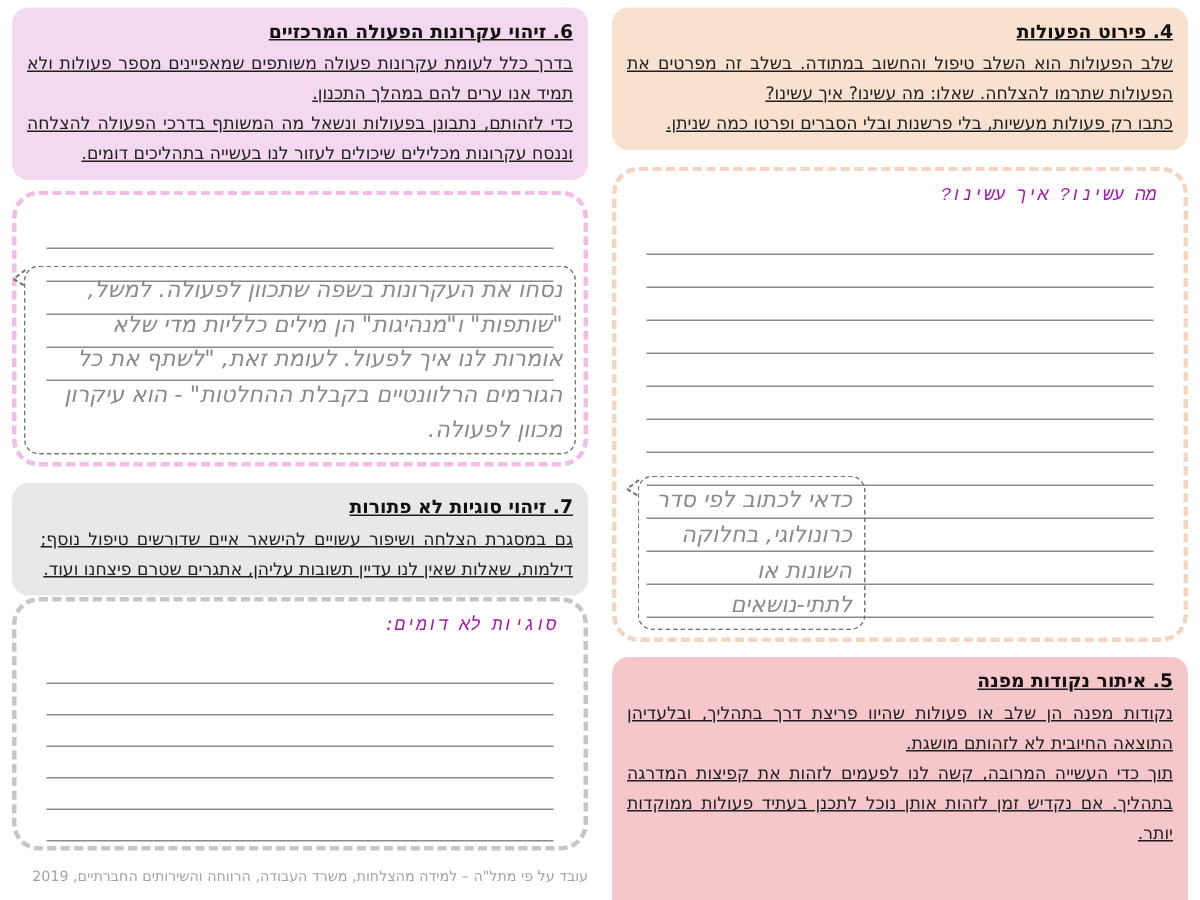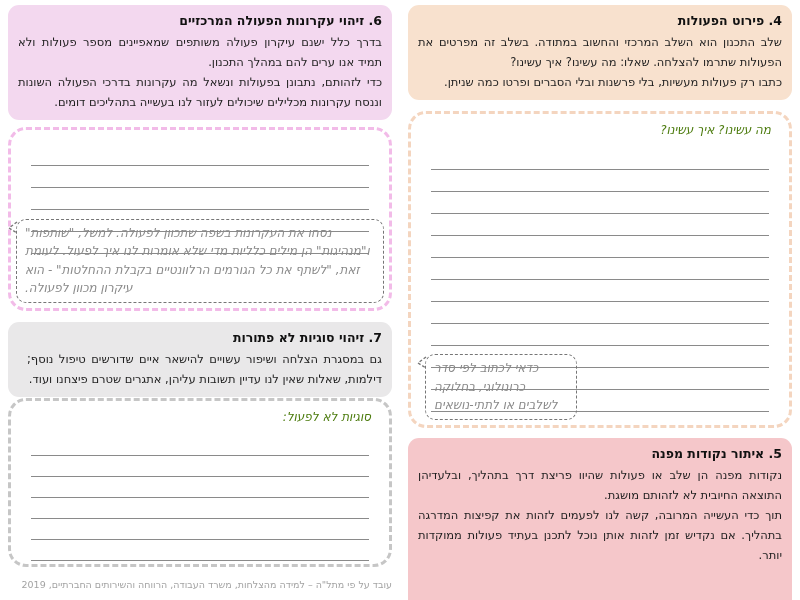--- a/index.html
+++ b/index.html
@@ -5,65 +5,65 @@
   html,body{margin:0;padding:0;}
   body{
     width:800px;height:600px;position:relative;overflow:hidden;
     background:#ffffff;
     font-family:"DejaVu Sans","Liberation Sans",sans-serif;
     direction:rtl;
   }
   .box{
     position:absolute;box-sizing:border-box;width:384px;
     border-radius:11px;padding:7px 10px 8px;
-    color:#1f1f1f;font-size:11.5px;line-height:20px;text-align:justify;
+    color:#1f1f1f;font-size:11.5px;line-height:20px;text-align:justify;text-decoration:underline;
   }
   .box h3{margin:0 0 2px;font-size:12.5px;line-height:18px;font-weight:bold;color:#111;}
   .box p{margin:0;}
   .dashed{
     position:absolute;box-sizing:border-box;width:384px;
     border:3px dashed #ccc;border-radius:18px;
     padding:5px 14px 6px;
   }
   #sec4{top:5px;right:8px;min-height:88px;background:#f8e1ce;margin-left:28px;}
   #dash-r{top:111px;right:8px;height:317px;border-color:#f4d5bf;}
   #sec5{top:438px;right:8px;height:186px;background:#f5c7ca;margin-left:46px;}
   #sec6{top:5px;left:8px;min-height:110px;background:#f3d8ef;}
   #dash-6{top:127px;left:8px;height:184px;border-color:#f2bbe8;}
   #sec7{top:322px;left:8px;min-height:66px;background:#e9e8e9;padding-left:19px;}
   #dash-7{top:398px;left:8px;height:169px;border-color:#c6c6c6;}
   .hw{
-    font-style:italic;color:#4d7c0f;font-size:12px;line-height:18px;
-    text-align:right;margin:2px 4px 0;
+    font-style:italic;color:#a21caf;font-size:12px;line-height:18px;
+    text-align:right;margin:2px 4px 0;font-family:Liberation Mono, monospace;
   }
   .lines{margin:9px 6px 0;}
   .wline{height:21px;border-bottom:1.4px solid #8a8a8a;}
   #dash-7 .wline{height:20px;}
   .bubble{
     position:absolute;box-sizing:border-box;
     border:1.5px dashed #767676;border-radius:10px;
     padding:4px 8px;background:transparent;
-    color:#8a8a8a;font-size:12px;font-style:italic;line-height:1.55;
-    text-align:left;
+    color:#8a8a8a;font-size:15px;font-style:italic;line-height:1.55;
+    text-align:right;
   }
   .bubble .tail{position:absolute;left:-9px;top:1px;width:10px;height:13px;}
   .bubble-r{left:14px;bottom:5px;width:152px;}
   .bubble-5{left:18px;bottom:7px;width:196px;}
   .bubble-6{left:5px;right:5px;bottom:5px;}
   #footer{
     position:absolute;top:579px;left:8px;width:384px;
     color:#a3a3a3;font-size:9.5px;text-align:right;
   }
 </style>
 </head>
 <body>
 
 <section class="box" id="sec4">
   <h3>4. פירוט הפעולות</h3>
-  <p>שלב התכנון הוא השלב המרכזי והחשוב במתודה. בשלב זה מפרטים את הפעולות שתרמו להצלחה. שאלו: מה עשינו? איך עשינו?</p>
+  <p>שלב הפעולות הוא השלב טיפול והחשוב במתודה. בשלב זה מפרטים את הפעולות שתרמו להצלחה. שאלו: מה עשינו? איך עשינו?</p>
   <p>כתבו רק פעולות מעשיות, בלי פרשנות ובלי הסברים ופרטו כמה שניתן.</p>
 </section>
 
 <div class="dashed" id="dash-r">
   <div class="hw">מה עשינו? איך עשינו?</div>
   <div class="lines">
       <div class="wline"></div>
       <div class="wline"></div>
       <div class="wline"></div>
       <div class="wline"></div>
@@ -73,34 +73,34 @@
       <div class="wline"></div>
       <div class="wline"></div>
       <div class="wline"></div>
       <div class="wline"></div>
       <div class="wline"></div>
     </div>
   <div class="bubble bubble-r">
     <svg class="tail" viewBox="0 0 10 13">
       <path d="M9 1 L1 7 L9 12" fill="none" stroke="#767676" stroke-width="1.4" stroke-dasharray="3 2"></path>
     </svg>
-    <span>כדאי לכתוב לפי סדר כרונולוגי, בחלוקה לשלבים או לתתי-נושאים</span>
+    <span>כדאי לכתוב לפי סדר כרונולוגי, בחלוקה השונות או לתתי-נושאים</span>
   </div>
 </div>
 
 <section class="box" id="sec5">
   <h3>5. איתור נקודות מפנה</h3>
   <p>נקודות מפנה הן שלב או פעולות שהיוו פריצת דרך בתהליך, ובלעדיהן התוצאה החיובית לא לזהותם מושגת.</p>
   <p>תוך כדי העשייה המרובה, קשה לנו לפעמים לזהות את קפיצות המדרגה בתהליך. אם נקדיש זמן לזהות אותן נוכל לתכנן בעתיד פעולות ממוקדות יותר.</p>
 </section>
 
 <section class="box" id="sec6">
   <h3>6. זיהוי עקרונות הפעולה המרכזיים</h3>
-  <p>בדרך כלל ישנם עיקרון פעולה משותפים שמאפיינים מספר פעולות ולא תמיד אנו ערים להם במהלך התכנון.</p>
-  <p>כדי לזהותם, נתבונן בפעולות ונשאל מה עקרונות בדרכי הפעולה השונות וננסח עקרונות מכלילים שיכולים לעזור לנו בעשייה בתהליכים דומים.</p>
+  <p>בדרך כלל לעומת עקרונות פעולה משותפים שמאפיינים מספר פעולות ולא תמיד אנו ערים להם במהלך התכנון.</p>
+  <p>כדי לזהותם, נתבונן בפעולות ונשאל מה המשותף בדרכי הפעולה להצלחה וננסח עקרונות מכלילים שיכולים לעזור לנו בעשייה בתהליכים דומים.</p>
 </section>
 
 <div class="dashed" id="dash-6">
   <div class="lines">
       <div class="wline"></div>
       <div class="wline"></div>
       <div class="wline"></div>
       <div class="wline"></div>
       <div class="wline"></div>
     </div>
@@ -111,21 +111,21 @@
     <span>נסחו את העקרונות בשפה שתכוון לפעולה. למשל, "שותפות" ו"מנהיגות" הן מילים כלליות מדי שלא אומרות לנו איך לפעול. לעומת זאת, "לשתף את כל הגורמים הרלוונטיים בקבלת ההחלטות" - הוא עיקרון מכוון לפעולה.</span>
   </div>
 </div>
 
 <section class="box" id="sec7">
   <h3>7. זיהוי סוגיות לא פתורות</h3>
   <p>גם במסגרת הצלחה ושיפור עשויים להישאר איים שדורשים טיפול נוסף; דילמות, שאלות שאין לנו עדיין תשובות עליהן, אתגרים שטרם פיצחנו ועוד.</p>
 </section>
 
 <div class="dashed" id="dash-7">
-  <div class="hw">סוגיות לא לפעול:</div>
+  <div class="hw">סוגיות לא דומים:</div>
   <div class="lines">
       <div class="wline"></div>
       <div class="wline"></div>
       <div class="wline"></div>
       <div class="wline"></div>
       <div class="wline"></div>
       <div class="wline"></div>
     </div>
 </div>
 

